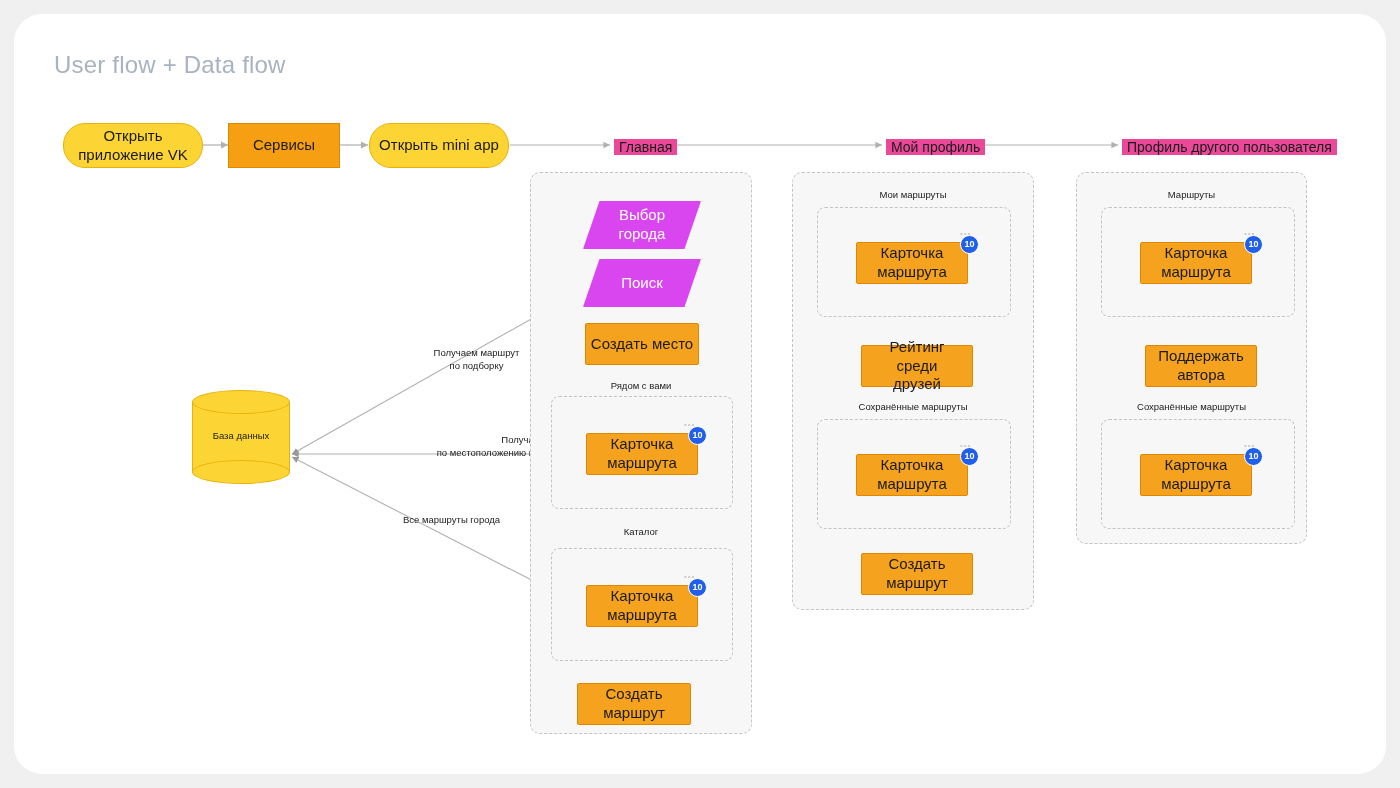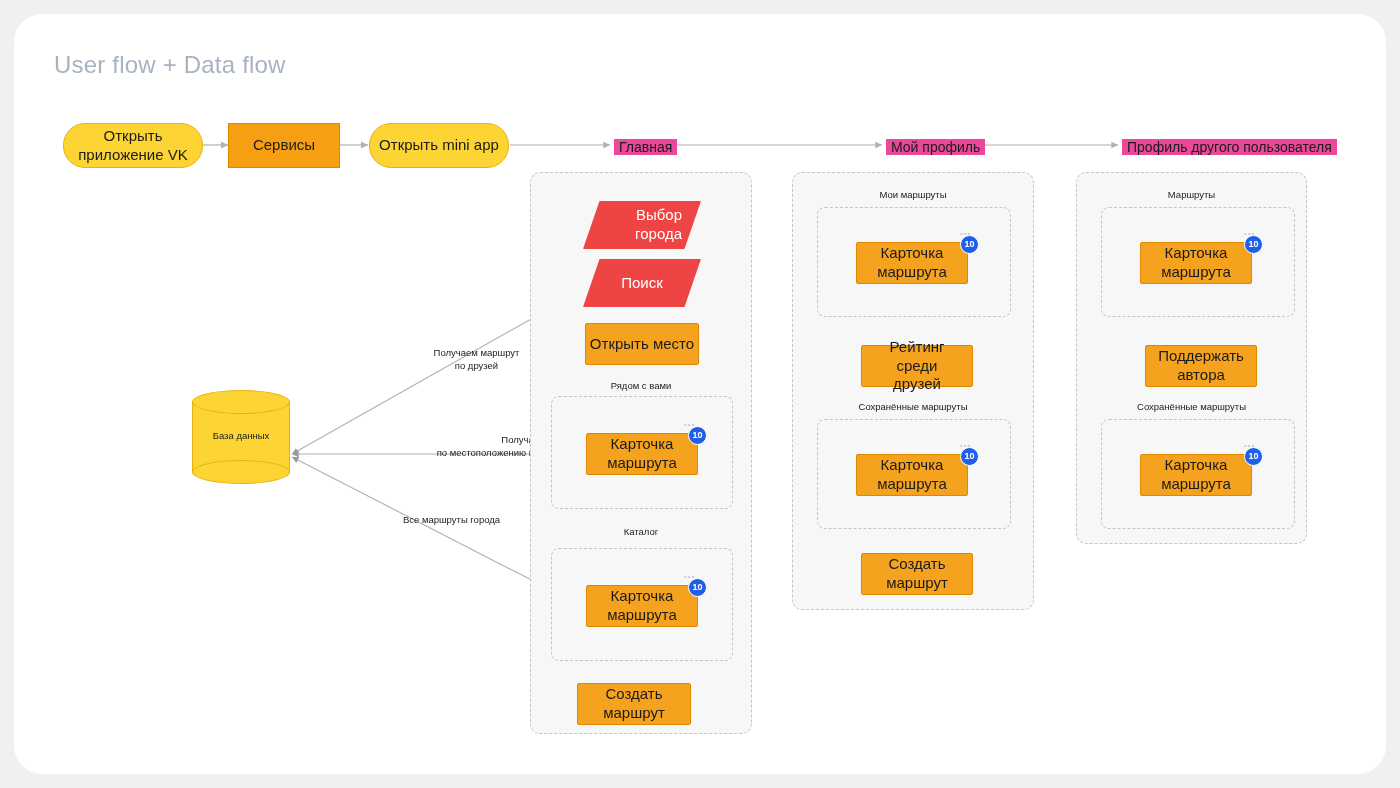--- a/index.html
+++ b/index.html
@@ -33,24 +33,23 @@
   }
   .pill {
     background: #FCD535; border: 1px solid #E8B20B;
     border-radius: 22px;
   }
   .rect-orange-sharp { background: #F79F12; border: 1px solid #E08700; }
   .card-orange {
     background: #F5A21E; border: 1px solid #E08700; border-radius: 2px;
   }
   .para {
-    background: #ef4444; color: #fff;
+    background: #d946ef; color: #fff;
     clip-path: polygon(14% 0, 100% 0, 86% 100%, 0 100%);
     border-radius: 1px;
-    text-align: right;
   }
 
   
   .dash-outer {
     position: absolute;
     background: #f7f7f7;
     border: 1.4px dashed #c4c4c4;
     border-radius: 10px;
   }
   .dash-inner {
@@ -153,42 +152,42 @@
 
   <div id="db">
     <div class="body"></div>
     <div class="bot"></div>
     <div class="top"></div>
     <div class="lbl">База данных</div>
   </div>
 
   <div class="edge-label" style="left:355px;top:333px;width:215px;">
     <div>Получаем маршрут</div>
-    <div>по друзей</div>
+    <div>по подборку</div>
   </div>
   <div class="edge-label" style="left:345px;top:420px;width:230px;text-align:right;">
     <div>Получаем подборку</div>
     <div>по местоположению пользователя</div>
   </div>
   <div class="edge-label" style="left:330px;top:500px;width:215px;">
     <div>Все маршруты города</div>
   </div>
 
   <div class="dash-outer" style="left:516px;top:158px;width:222px;height:562px;">
 
     <div class="node para" style="left:52px;top:28px;width:118px;height:48px;">
       <span style="width:80px;">Выбор города</span>
     </div>
 
     <div class="node para" style="left:52px;top:86px;width:118px;height:48px;">
       <span>Поиск</span>
     </div>
 
     <div class="node card-orange" style="left:54px;top:150px;width:114px;height:42px;">
-      <span>Открыть место</span>
+      <span>Создать место</span>
     </div>
 
     <div class="sec-label" style="top:207px;">Рядом с вами</div>
     <div class="dash-inner" style="left:20px;top:223px;width:182px;height:113px;">
       <div class="stack-dots" style="left:132px;top:26px;">•••</div>
       <div class="node card-orange" style="left:34px;top:36px;width:112px;height:42px;">
         <span>Карточка маршрута</span>
       </div>
       <div class="badge" style="left:136px;top:29px;">10</div>
     </div>

